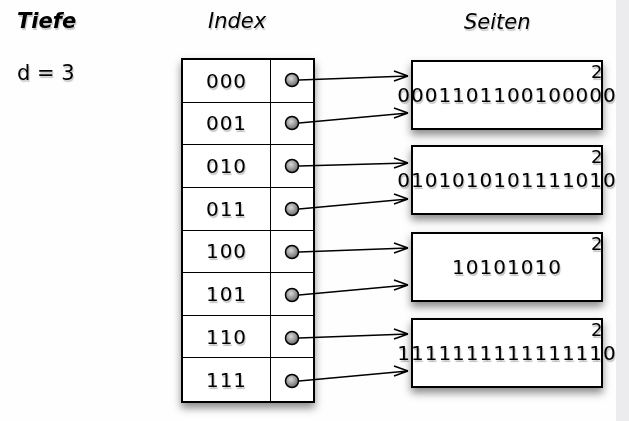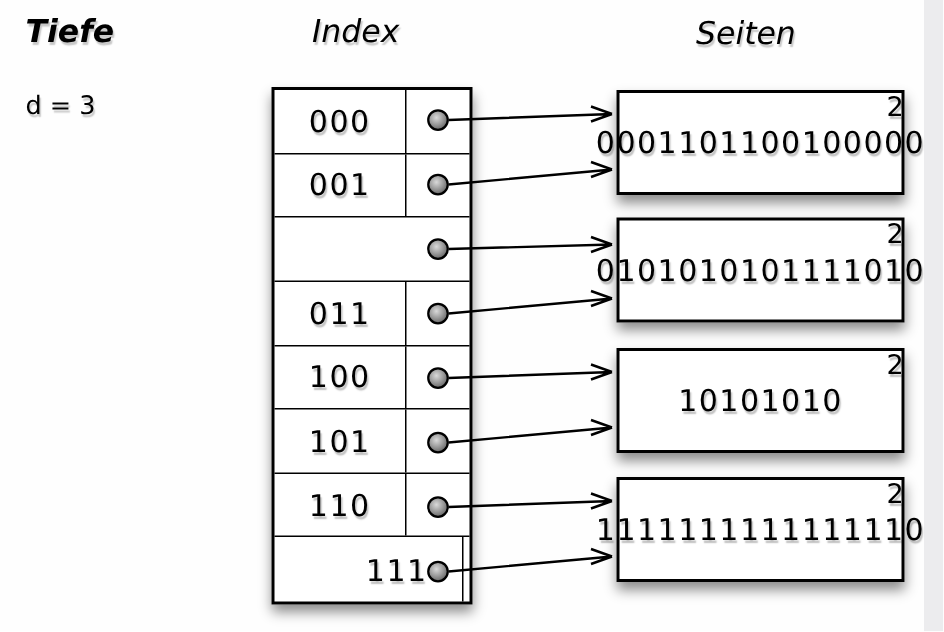--- a/index.html
+++ b/index.html
@@ -15,32 +15,32 @@
   }
   .col-header {
     position:absolute; font-style:italic; font-size:21px; line-height:24px;
     text-shadow:1px 2px 1px rgba(0,0,0,0.22);
     white-space:nowrap;
   }
   .hdr-tiefe  { left:17px;  top:9px;font-weight:bold; }
   .hdr-index  { left:208px; top:9px; }
   .hdr-seiten { left:464px; top:10px; }
   .depth-value {
-    position:absolute; left:17px; top:61px; font-size:17px;
+    position:absolute; left:17px; top:61px; font-size:21px;
     text-shadow:1px 2px 1px rgba(0,0,0,0.22);
     white-space:nowrap;
   }
   .index-table {
     position:absolute; left:181px; top:58px; width:134px; height:345px;
     border:2px solid #000; background:#fff; box-sizing:border-box;
     box-shadow:0 5px 8px rgba(0,0,0,0.45);
     display:grid; grid-template-rows:repeat(8,1fr);
   }
   .index-row { display:flex; border-bottom:1.5px solid #000; }
-  .index-row:last-child { border-bottom:none;padding-left:38px; }
+  .index-row:last-child { border-bottom:none; }
   .index-cell {
     width:87px; border-right:1.5px solid #000;
     display:flex; align-items:center; justify-content:center;
     font-size:20px; letter-spacing:1px;
     text-shadow:1px 2px 1px rgba(0,0,0,0.25);
     text-align:right;
   }
   .pointer-cell { flex:1; }
   .page-box {
     position:absolute; left:411px; width:192px; height:70px;
@@ -85,20 +85,21 @@
   <div class="index-table">
     <div class="index-row">
       <div class="index-cell">000</div>
       <div class="pointer-cell"></div>
     </div>
     <div class="index-row">
       <div class="index-cell">001</div>
       <div class="pointer-cell"></div>
     </div>
     <div class="index-row">
+      <div class="index-cell">010</div>
       <div class="pointer-cell"></div>
     </div>
     <div class="index-row">
       <div class="index-cell">011</div>
       <div class="pointer-cell"></div>
     </div>
     <div class="index-row">
       <div class="index-cell">100</div>
       <div class="pointer-cell"></div>
     </div>

